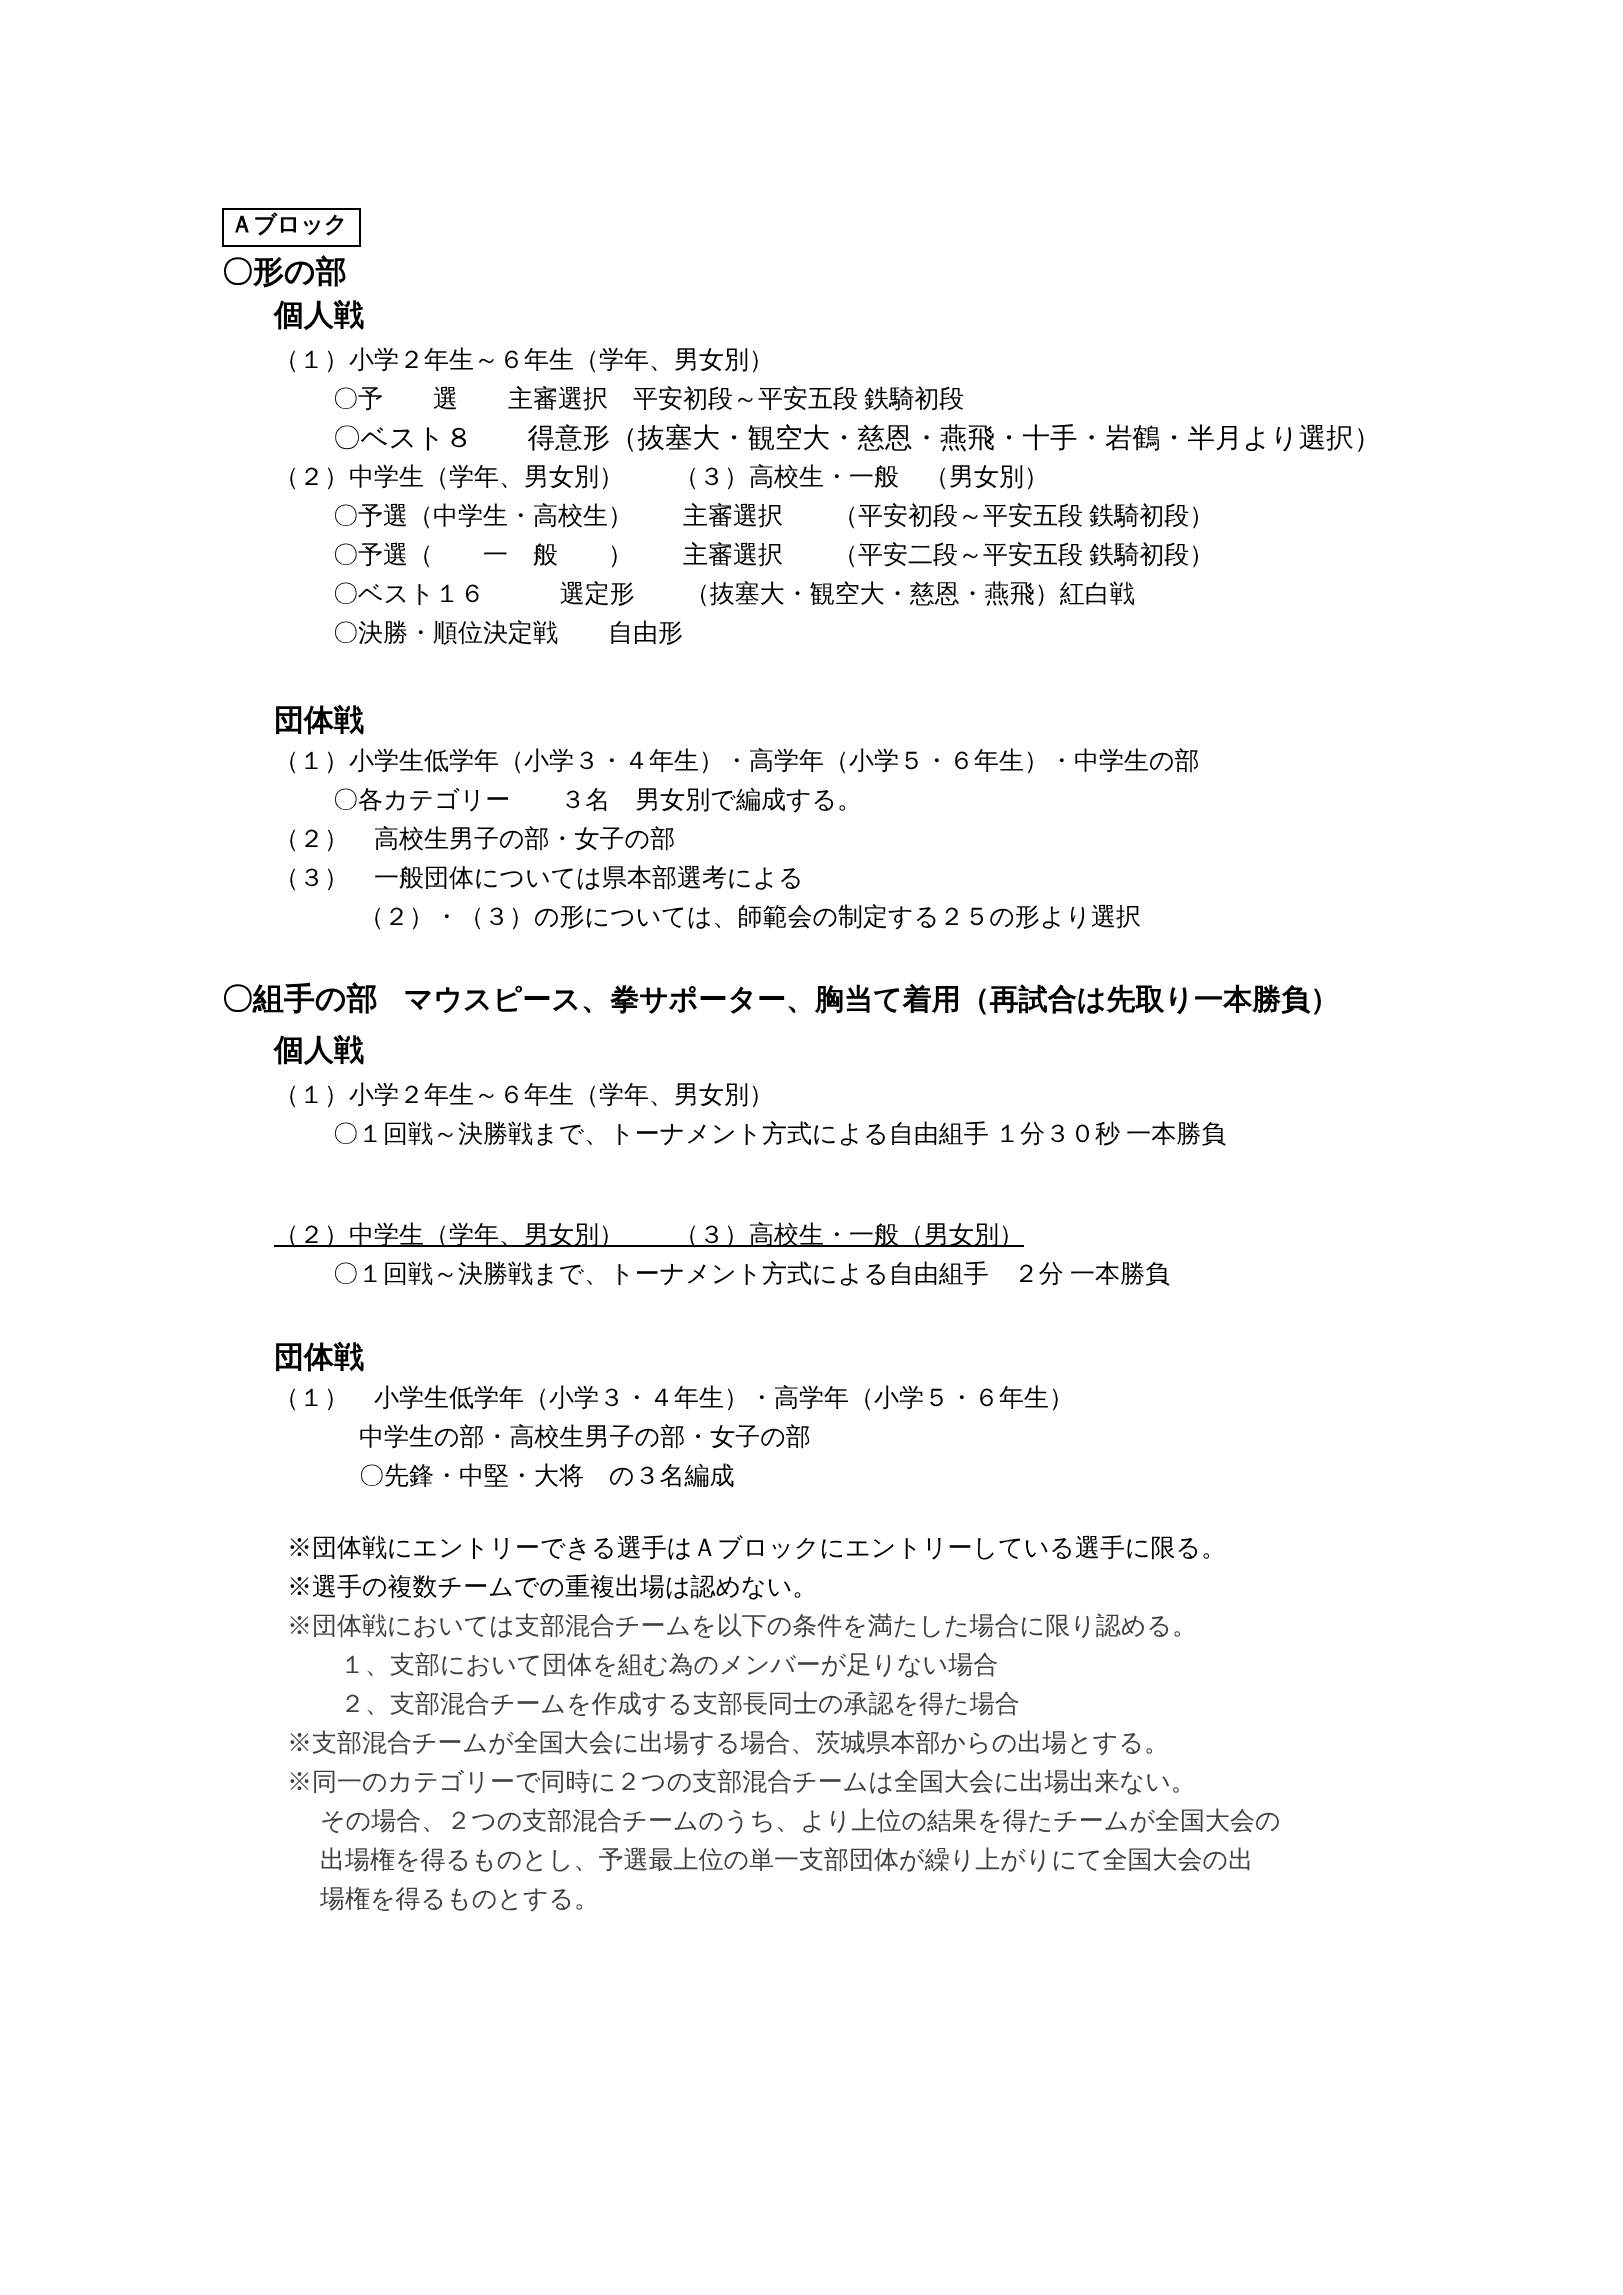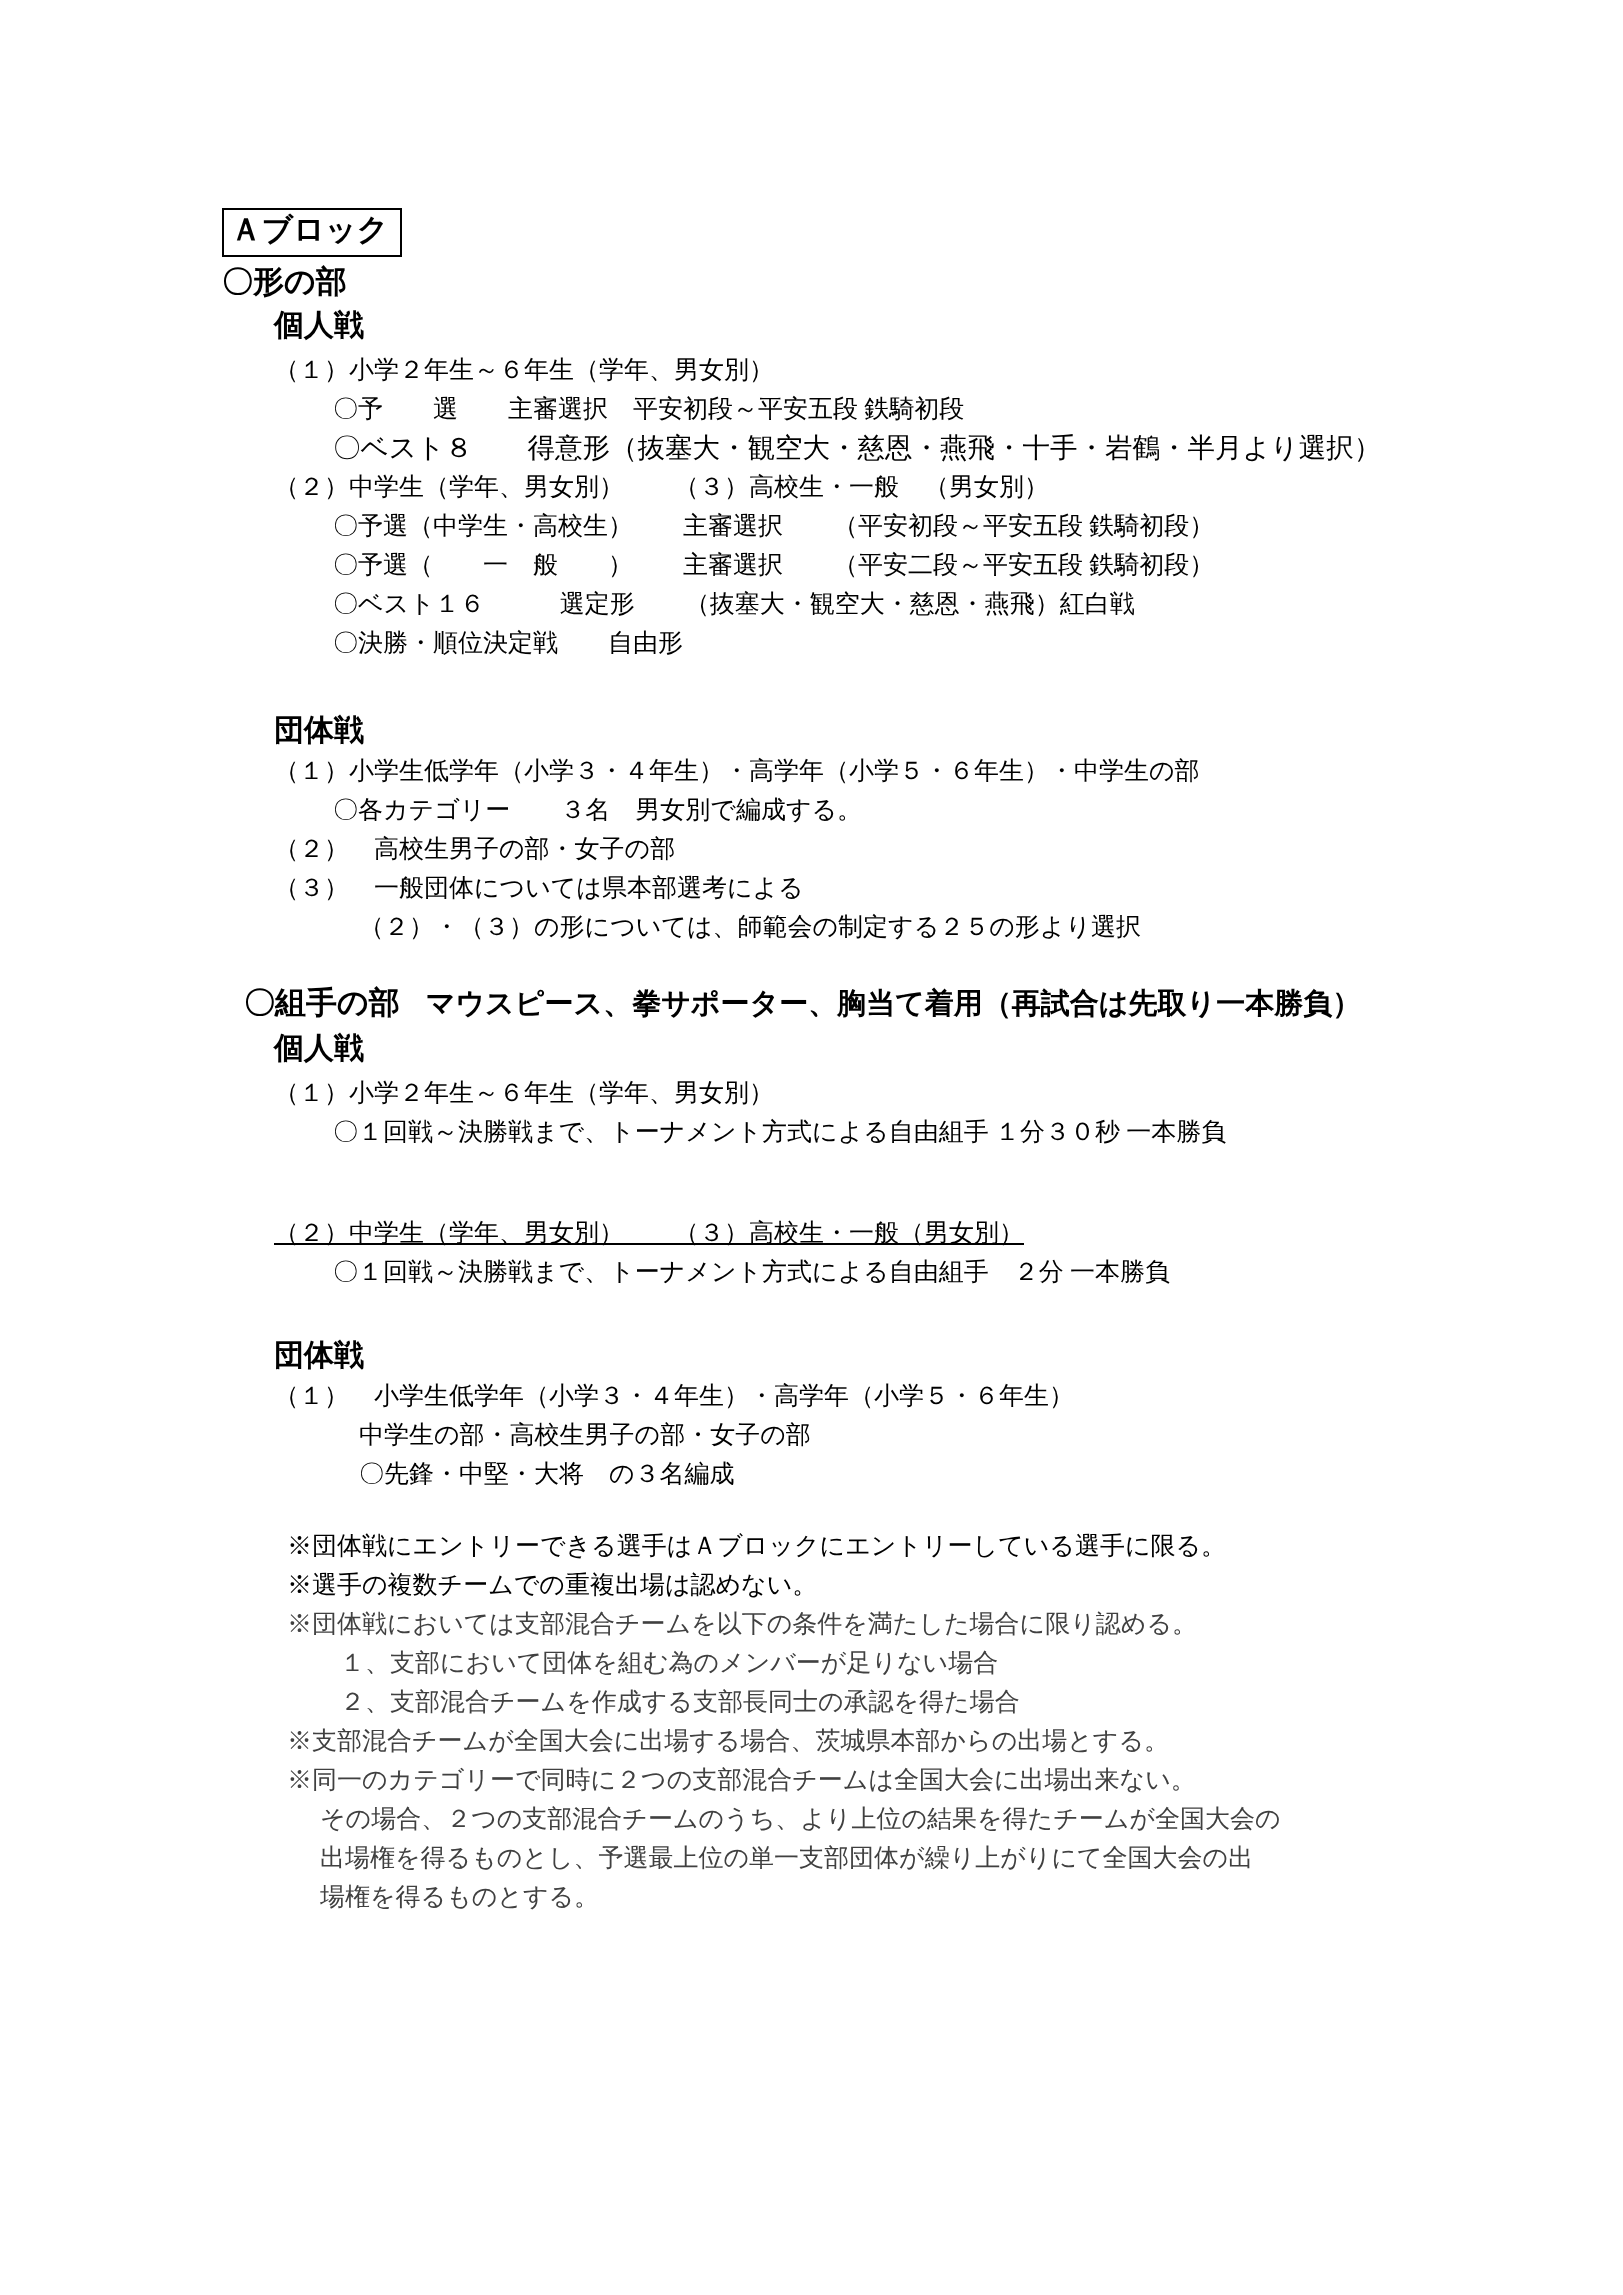--- a/index.html
+++ b/index.html
@@ -1,24 +1,24 @@
 <!DOCTYPE html>
 <html style="font-size:10.5px"><head>
 <meta charset="utf-8">
 <style>
   html,body{margin:0;padding:0;background:#ffffff;}
   .page{position:relative;width:1623px;height:2295px;background:#ffffff;overflow:hidden;
         font-family:"Liberation Serif","DejaVu Serif",serif;color:#000000;}
   .doc{padding:208px 59px 0 222px;}
   .ln{font-size:25px;line-height:39px;white-space:pre;}
   .fit{font-size:27.5px;}
-  .boxed{display:inline-block;border:2px solid #000;font-size:31px;font-weight:bold;
+  .boxed{display:inline-block;border:2px solid #000;font-size:23px;font-weight:bold;
          line-height:1.25;padding:1.3px 11.8px 5.2px 6.5px;}
   .h-kata{font-size:31px;font-weight:bold;line-height:43px;margin-top:2.6px;}
-  .h-kumite{font-size:31px;font-weight:bold;line-height:46px;white-space:pre;margin-left:22px;}
+  .h-kumite{font-size:31px;font-weight:bold;line-height:58px;white-space:pre;}
   .h-kumite .note{font-size:29px;margin-left:26px;}
   .h-sub{font-size:30px;font-weight:bold;line-height:43px;margin-left:52px;}
   .i2{margin-left:52px;}   
   .i3{margin-left:111px;}  
   .i4{margin-left:137px;}  
   .inote{margin-left:65px;} 
   .inum{margin-left:118px;}  
   .iparen{margin-left:144px;}
   .icont{margin-left:98px;} 
   .red{color:#404040;}

